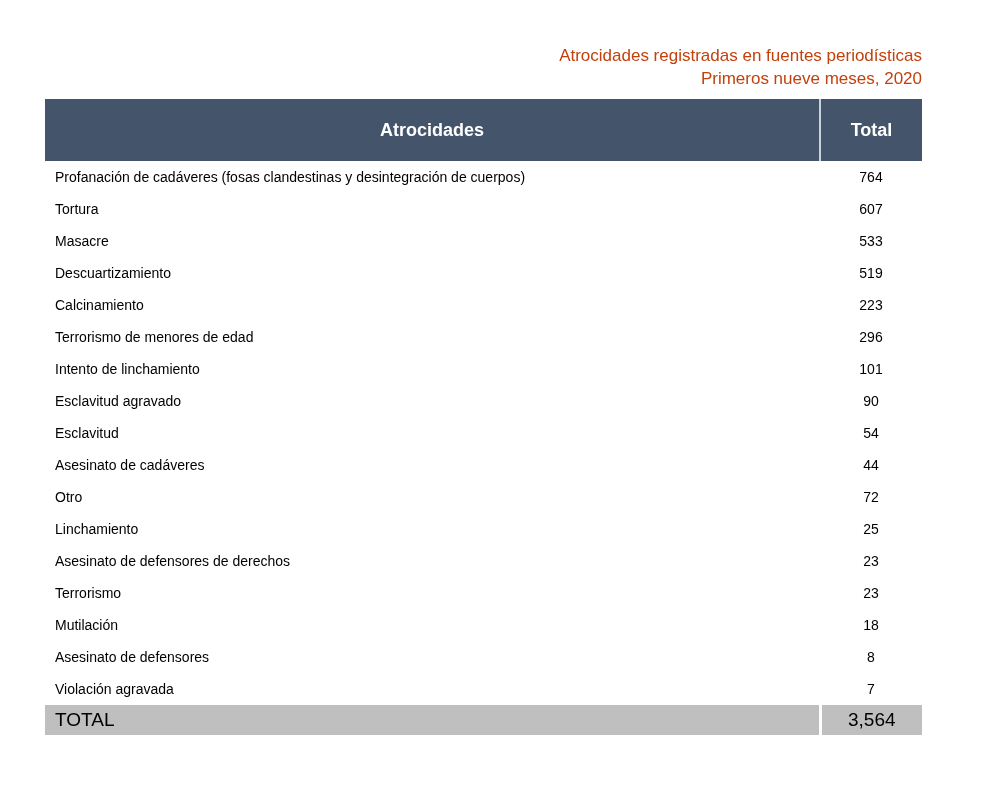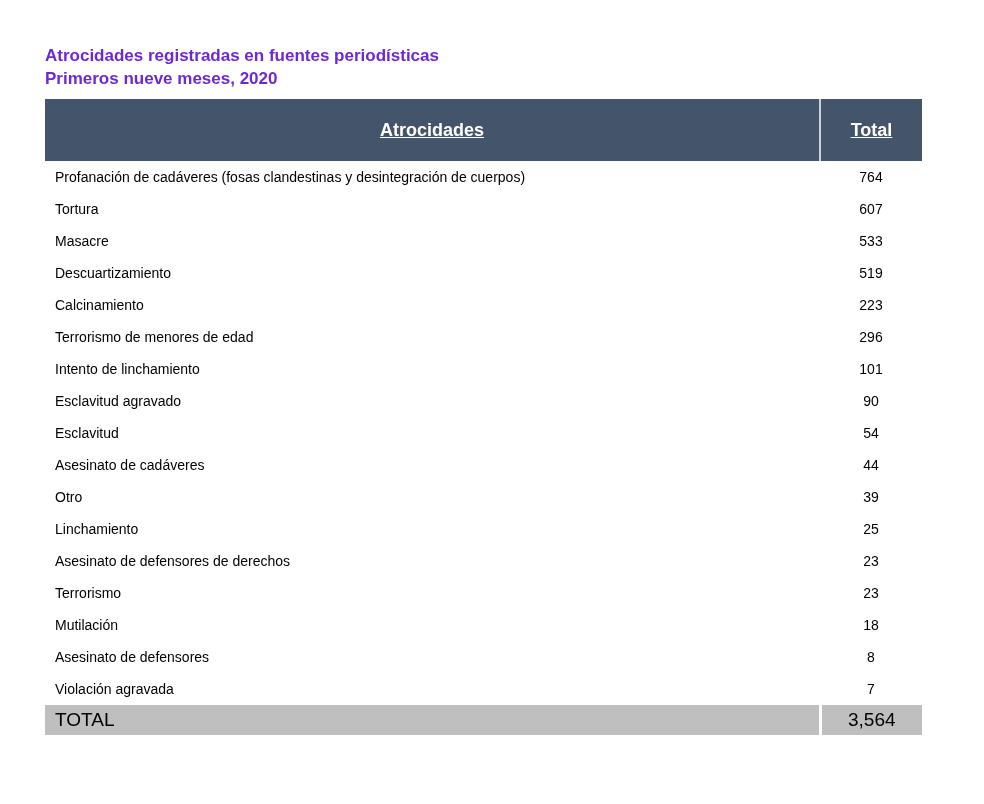--- a/index.html
+++ b/index.html
@@ -15,23 +15,23 @@
     position: relative;
     width: 984px;
     height: 804px;
     background: #ffffff;
   }
   .title-block {
     position: absolute;
     top: 44px;
     left: 45px;
     width: 877px;
-    text-align: left;
-    color: #6d28d9;
-    font-weight: 700;
+    text-align: right;
+    color: #c2410c;
+    font-weight: 400;
     font-size: 17px;
     line-height: 23px;
   }
   table.atrocities {
     position: absolute;
     top: 99px;
     left: 45px;
     width: 877px;
     border-collapse: collapse;
     table-layout: fixed;
@@ -39,21 +39,20 @@
   col.c-label { width: 775px; }
   col.c-total { width: 102px; }
   thead th {
     background: #44546A;
     color: #ffffff;
     font-size: 18px;
     font-weight: 700;
     height: 62px;
     text-align: center;
     padding: 0;
-    text-decoration: underline;
   }
   thead th.col-total {
     border-left: 2px solid #CBD2DB;
   }
   tbody td {
     height: 32px;
     font-size: 14px;
     color: #000000;
     padding: 0;
     white-space: nowrap;
@@ -131,21 +130,21 @@
         <tr>
           <td class="cell-label">Esclavitud</td>
           <td class="cell-value">54</td>
         </tr>
         <tr>
           <td class="cell-label">Asesinato de cadáveres</td>
           <td class="cell-value">44</td>
         </tr>
         <tr>
           <td class="cell-label">Otro</td>
-          <td class="cell-value">39</td>
+          <td class="cell-value">72</td>
         </tr>
         <tr>
           <td class="cell-label">Linchamiento</td>
           <td class="cell-value">25</td>
         </tr>
         <tr>
           <td class="cell-label">Asesinato de defensores de derechos</td>
           <td class="cell-value">23</td>
         </tr>
         <tr>

